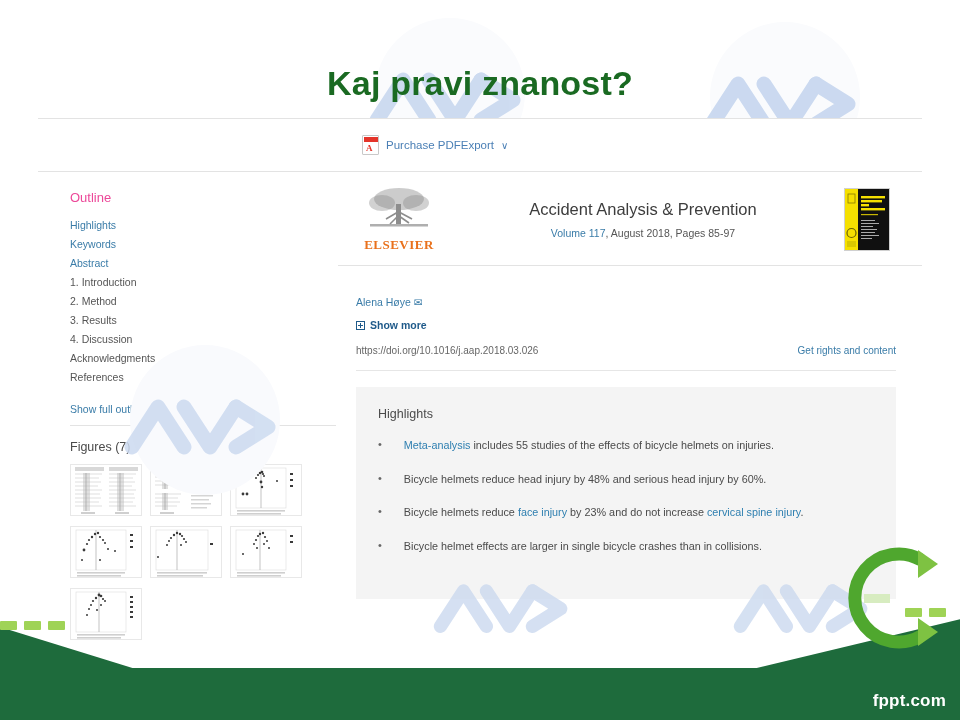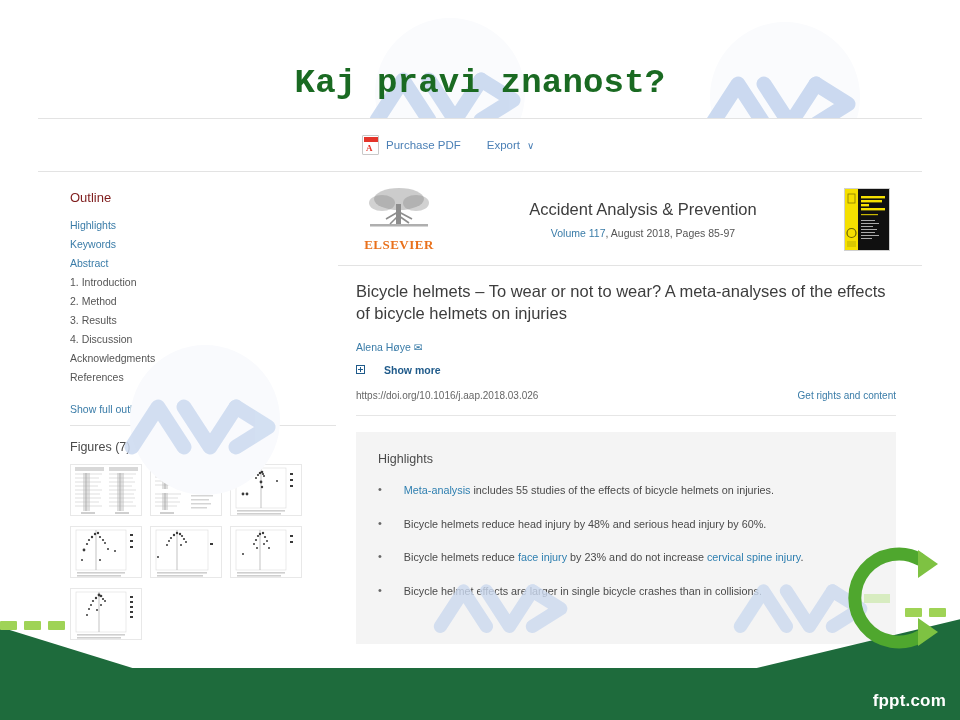--- a/index.html
+++ b/index.html
@@ -86,40 +86,38 @@
   .slide-title {
     position: absolute;
     left: 0; top: 64px;
     width: 960px;
     text-align: center;
     color: #1a6a22;
     font-size: 34px;
     font-weight: bold;
     letter-spacing: .2px;
     z-index: 6;
-    font-family: Liberation Mono, monospace;
   }
 
   
   .shot {
     position: absolute;
     left: 38px; top: 118px;
     width: 884px; height: 573px;
     background: #ffffff;
     z-index: 3;
     overflow: hidden;
   }
   .hr { height: 1px; background: #e3e3e3; width: 100%; }
 
   
   .toolbar {
     height: 52px;
     display: flex; align-items: center;
     padding-left: 324px;
-    gap: 26px;
   }
   .tb-item {
     display: flex; align-items: center; gap: 7px;
     color: #4a7fb5; font-size: 11.5px;
   }
   .pdf-icon {
     width: 17px; height: 20px; position: relative;
     background: #fff; border: 1px solid #c9c9c9; border-radius: 1px;
   }
   .pdf-icon::before {
@@ -134,21 +132,21 @@
   .chev { font-size: 10px; color: #4a7fb5; }
 
   .body-wrap { display: flex; }
 
   
   .col-left {
     width: 300px;
     padding: 18px 0 0 32px;
   }
   .outline-h {
-    color: #7f1d1d; font-size: 13px; margin-bottom: 14px;
+    color: #ec4899; font-size: 13px; margin-bottom: 14px;
   }
   .outline-list { display: flex; flex-direction: column; gap: 7px; }
   .out-link { color: #3a7ca8; font-size: 10.5px; }
   .out-plain { color: #555; font-size: 10.5px; }
   .show-full {
     margin-top: 20px; color: #3a7ca8; font-size: 10.5px;
     display: flex; align-items: center; gap: 6px;
   }
   .left-hr { width: 266px; height: 1px; background: #e3e3e3; margin: 10px 0 0 0; }
   .figures-h { color: #4a4a4a; font-size: 12.5px; margin: 14px 0 10px 0; }
@@ -193,21 +191,21 @@
 
   .art { padding: 14px 26px 0 18px; }
   .art-title {
     color: #3d3d3d; font-size: 16.5px; line-height: 1.36;
   }
   .art-author {
     color: #3a7ca8; font-size: 10.5px; margin-top: 16px;
   }
   .show-more {
     color: #1f5a8a; font-size: 10.5px; font-weight: bold;
-    margin-top: 11px; display: flex; align-items: center; gap: 19px;
+    margin-top: 11px; display: flex; align-items: center; gap: 5px;
   }
   .plusbox {
     display: inline-block; width: 9px; height: 9px;
     border: 1px solid #1f5a8a; position: relative;
   }
   .plusbox::before, .plusbox::after {
     content: ""; position: absolute; background: #1f5a8a;
   }
   .plusbox::before { left: 3px; top: 1px; width: 1px; height: 5px; }
   .plusbox::after { left: 1px; top: 3px; width: 5px; height: 1px; }
@@ -556,21 +554,20 @@
               <rect x="3" y="5" width="7" height="9" fill="none" stroke="#8a7c00" stroke-width=".8"></rect>
               <circle cx="6.5" cy="44" r="4.5" fill="none" stroke="#6b6200" stroke-width="1.2"></circle>
               <rect x="2" y="52" width="9" height="6" fill="#d9c800"></rect>
             </svg>
           </div>
         </div>
 
         <div class="hr"></div>
 
         <div class="art">
-          <div class="art-title">Bicycle helmets – To wear or not to wear? A meta-analyses of the effects of bicycle helmets on injuries</div>
           <div class="art-author">Alena Høye ✉</div>
           <div class="show-more">
             <span class="plusbox"></span>
             <span>Show more</span>
           </div>
           <div class="doi-row">
             <span class="doi">https://doi.org/10.1016/j.aap.2018.03.026</span>
             <span class="rights">Get rights and content</span>
           </div>
           <div class="art-hr"></div>

